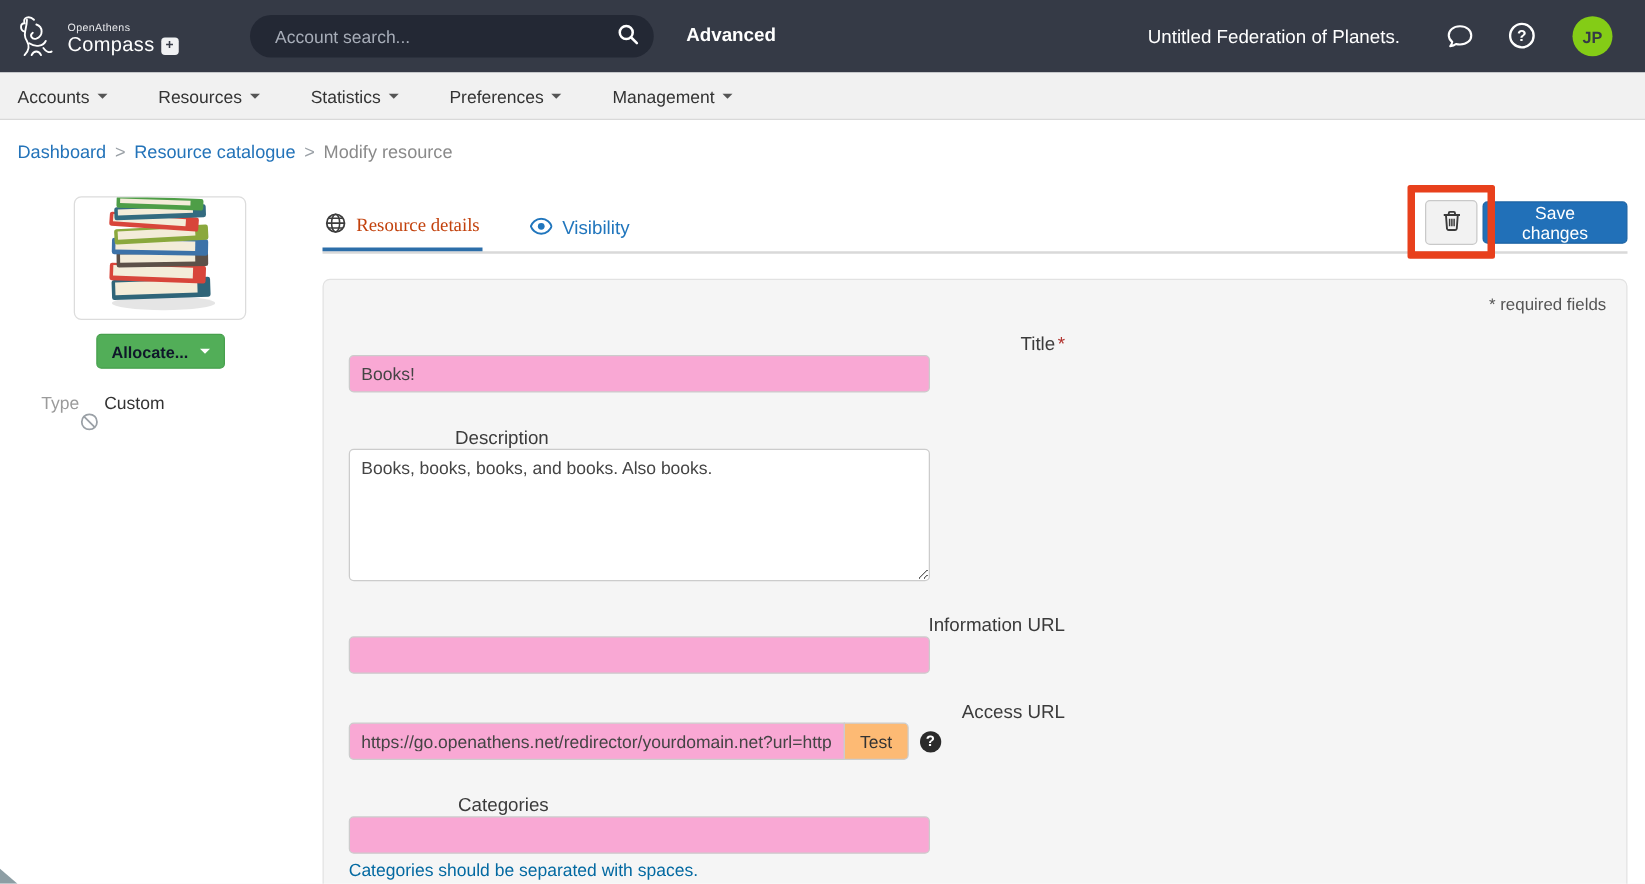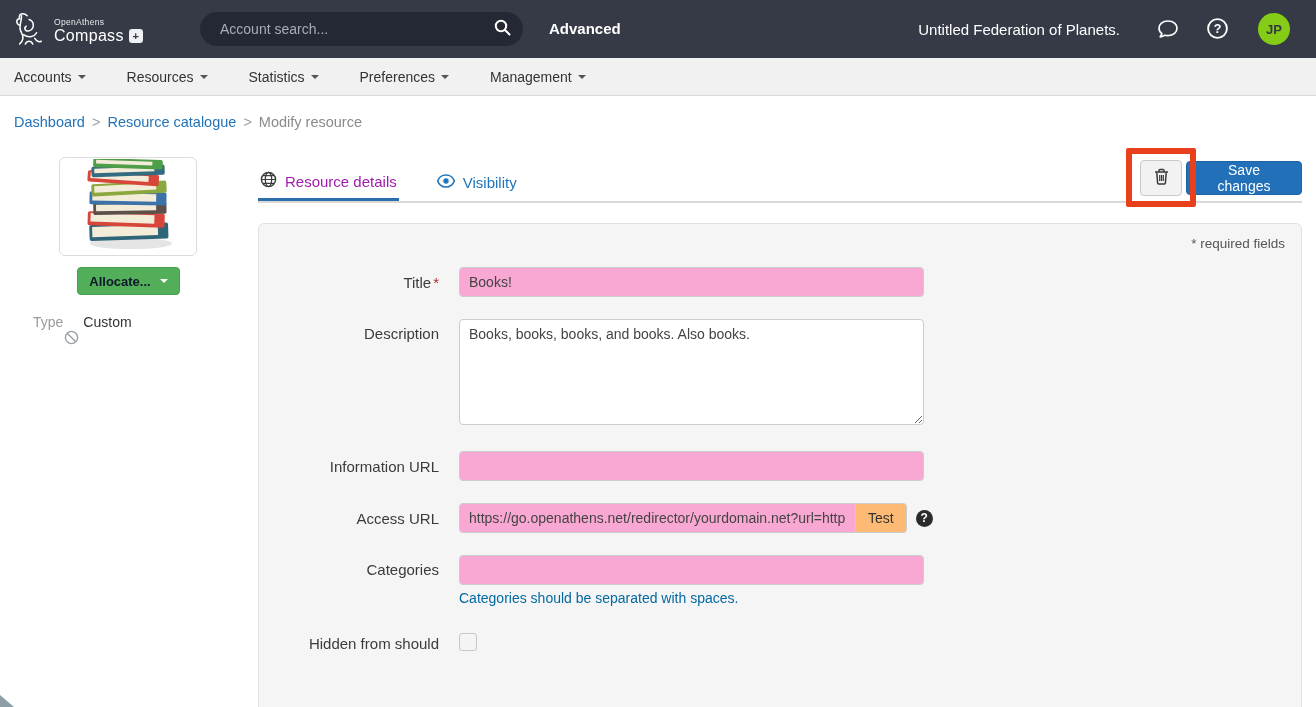--- a/index.html
+++ b/index.html
@@ -56,36 +56,36 @@
     display:flex; align-items:center; justify-content:center; gap:9px; cursor:pointer; font-family:inherit; }
   .type-row { position:absolute; left:33px; top:314px; font-size:14px; display:flex; gap:20px; }
   .type-label { color:#9b9b9b; }
   .type-value { color:#333; }
   .type-ban { position:absolute; left:64px; top:330px; }
 
   
   .main-col { position:absolute; left:258px; top:160px; width:1044px; }
   .tabs-row { position:relative; height:43px; border-bottom:2px solid #d9d9d9; display:flex; gap:36px; }
   .tab { display:flex; align-items:center; gap:8px; font-size:15px; padding:4px 2px 0 2px; cursor:pointer; height:41px; }
-  .tab.active { border-bottom:3px solid #2c6ea9; margin-bottom:-2px; color:#a21caf; }
+  .tab.active { border-bottom:3px solid #2c6ea9; margin-bottom:-2px; color:#c2410c;font-family:Liberation Serif, serif; }
   .tab.inactive { color:#2176bd; }
 
   .trash-btn { position:absolute; left:882px; top:0; width:42px; height:36px; background:#f2f2f2;
     border:1px solid #c9c9c9; border-radius:4px; cursor:pointer; display:flex; align-items:center; justify-content:center; }
   .save-btn { position:absolute; left:928px; top:1px; height:34px; padding:0 14px; background:#2170b8;
     border:1px solid #1d63a3; border-radius:4px; color:#fff; font-size:14px; cursor:pointer; font-family:inherit; }
   .annotation { position:absolute; left:868px; top:-12px; width:70px; height:59px;
     border:6px solid #e8401c; border-radius:2px; pointer-events:none; z-index:5; }
 
   
   .panel { position:relative; margin-top:20px; width:1044px; height:516px; background:#f5f5f5;
     border:1px solid #e2e2e2; border-radius:6px; padding:10px 16px 0 20px; }
   .required-note { position:absolute; top:12px; right:16px; font-size:13.5px; color:#555; }
   .form-body { margin-top:33px; }
-  .frow { display:flex; margin-bottom:22px; }
+  .frow { display:flex; margin-bottom:22px;flex-direction:column; }
   .flabel { width:180px; min-width:180px; text-align:right; padding-right:20px; font-size:15px;
     color:#3b3b3b; align-self:center; }
   .flabel.top { align-self:flex-start; padding-top:6px; }
   .req-star { color:#b0302c; margin-left:2px; }
   .txt-input { width:465px; height:30px; border:1px solid #ccc; border-radius:4px; background:#f9a8d4;
     font-size:14px; color:#444; padding:0 9px; font-family:inherit; outline:none; }
   .desc-area { width:465px; height:106px; border:1px solid #ccc; border-radius:4px; background:#fff;
     font-size:14px; color:#444; padding:6px 9px; font-family:inherit; outline:none; resize:vertical; }
   .access-group { display:flex; align-items:center; }
   .access-group .txt-input { width:397px; border-radius:4px 0 0 4px; }

